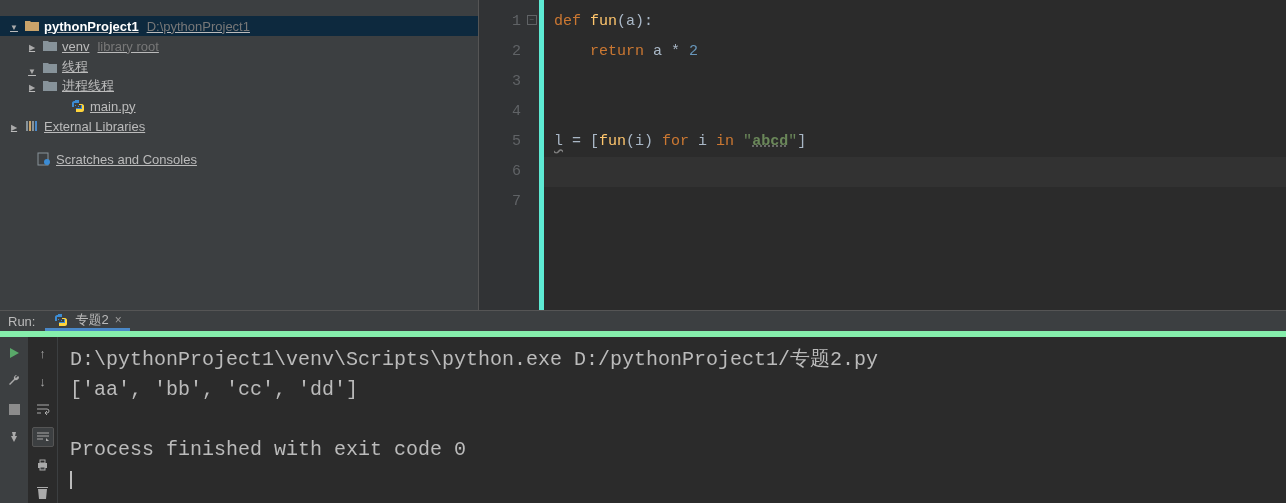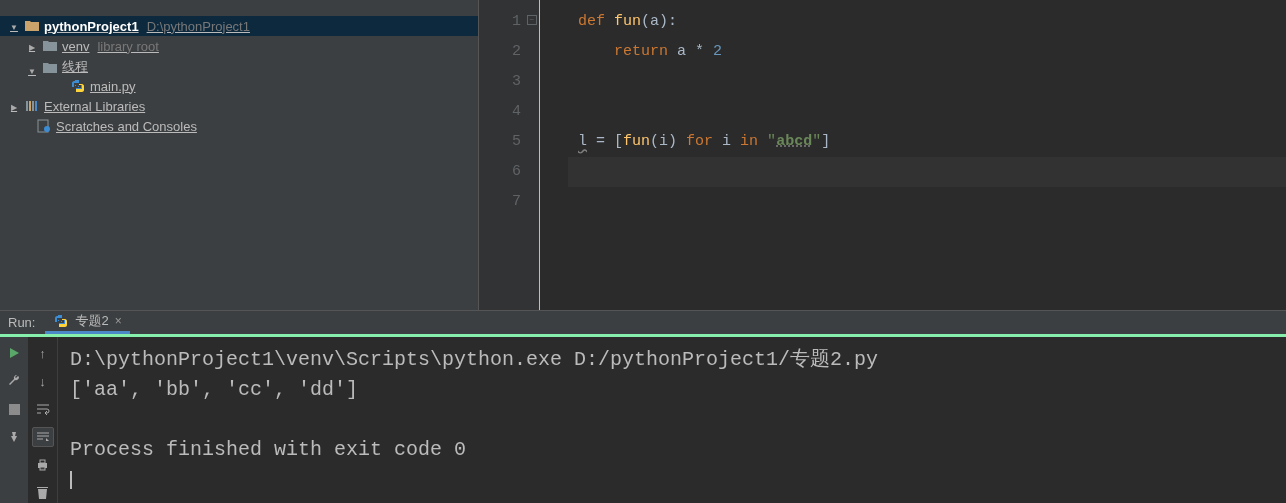--- a/index.html
+++ b/index.html
@@ -26,36 +26,36 @@
     .icon.scratch { color: #3c8cd4; }
     .tree-label { color: #bbbbbb; }
     .tree-label.strong { color: #fff; font-weight: 600; }
     .tree-hint { color: #787878; margin-left: 4px; }
 
     
     .editor { flex: 1; background: #2b2b2b; display: flex; font-family: "Consolas","Courier New",monospace; font-size: 15px; }
     .gutter { width: 60px; background: #313335; text-align: right; color: #606366; padding-top: 7px; }
     .gutter div { height: 30px; line-height: 30px; padding-right: 18px; position: relative; }
     .fold-mark { position: absolute; right: 2px; top: 8px; width: 10px; height: 10px; border: 1px solid #606366; font-size: 8px; line-height: 8px; text-align: center; color: #606366; }
-    .code { flex: 1; padding-top: 7px; border-left: 1px solid #5eead4; padding-left: 28px; }
+    .code { flex: 1; padding-top: 7px; border-left: 5px solid #5eead4; }
     .code-line { height: 30px; line-height: 30px; padding-left: 10px; white-space: pre; color: #a9b7c6; }
     .code-line.current { background: #323232; }
     .kw { color: #cc7832; }
     .fn { color: #ffc66d; }
     .param { color: #a9b7c6; }
     .op { color: #a9b7c6; }
     .num { color: #6897bb; }
     .str { color: #6a8759; }
     .str-u { color: #6a8759; text-decoration: underline dotted #808080; font-weight: bold; }
     .var-u { text-decoration: underline wavy #808080; text-underline-offset: 3px; }
     .builtin { color: #8888c6; }
 
     
     .run-panel { flex: 1; display: flex; flex-direction: column; background: #2b2b2b; border-top: 1px solid #555; }
-    .run-header { height: 26px; background: #3c3f41; display: flex; align-items: center; border-bottom: 3px solid #86efac; }
+    .run-header { height: 26px; background: #3c3f41; display: flex; align-items: center; border-bottom: 6px solid #86efac; }
     .run-title { color: #bbbbbb; padding: 0 10px 0 8px; font-size: 13px; }
     .run-tab { height: 100%; display: flex; align-items: center; gap: 6px; padding: 0 8px; border-bottom: 3px solid #4a88c7; color: #bbbbbb; font-size: 13px; }
     .run-tab .icon { color: #3c8cd4; }
     .close-x { color: #999; font-size: 12px; cursor: pointer; }
 
     .run-body { flex: 1; display: flex; }
     .run-left-tools { width: 28px; background: #3c3f41; display: flex; flex-direction: column; align-items: center; padding-top: 6px; gap: 8px; }
     .tool-btn { width: 20px; height: 20px; display: flex; align-items: center; justify-content: center; color: #aaa; font-size: 14px; }
     .tool-btn.green { color: #59a869; }
     .run-secondary-tools { width: 30px; background: #2b2b2b; display: flex; flex-direction: column; align-items: center; padding-top: 6px; gap: 8px; border-right: 1px solid #3c3f41; }
@@ -97,20 +97,29 @@
               <span class="tree-hint">library root</span>
             </div>
             <div class="tree-row" style="padding-left: 26px; align-items: flex-end;">
               <span class="arrow expanded"></span>
               <span class="icon folder">
                 <svg width="14" height="12" viewBox="0 0 14 12">
                   <path fill="#87939a" d="M0 1h5l1 1h8v9H0z"></path>
                 </svg>
               </span>
               <span class="tree-label">线程</span>
+            </div>
+            <div class="tree-row" style="padding-left: 26px;">
+              <span class="arrow collapsed"></span>
+              <span class="icon folder">
+                <svg width="14" height="12" viewBox="0 0 14 12">
+                  <path fill="#87939a" d="M0 1h5l1 1h8v9H0z"></path>
+                </svg>
+              </span>
+              <span class="tree-label">进程线程</span>
             </div>
             <div class="tree-row" style="padding-left: 26px; margin-left: 28px;">
               <span class="arrow none"></span>
               <span class="icon pyfile">
                 <svg width="14" height="14" viewBox="0 0 14 14">
                   <path fill="#3c8cd4" d="M4 1h4v3H3v4h5v-1H5V6h6v4c0 1-1 2-2 2H5v-3h5V6H4v1h3v1H1V4c0-1 1-2 2-2h1z"></path>
                   <path fill="#ffd43b" d="M9 13H5v-3h6V6H8V5h3c1 0 2 1 2 2v4c0 1-1 2-2 2z"></path>
                 </svg>
               </span>
               <span class="tree-label">main.py</span>
@@ -123,21 +132,21 @@
             <svg width="14" height="12" viewBox="0 0 14 12">
                 <rect x="1" y="1" width="2" height="10" fill="#87939a"></rect>
                 <rect x="4" y="1" width="2" height="10" fill="#c9a36a"></rect>
                 <rect x="7" y="1" width="2" height="10" fill="#87939a"></rect>
                 <rect x="10" y="1" width="2" height="10" fill="#4a88c7"></rect>
               </svg>
           </span>
           <span class="tree-label">External Libraries</span>
         </div>
 
-        <div class="tree-row" style="padding-left:20px;">
+        <div class="tree-row" style="padding-left:20px;margin-top:13px;">
           <span class="arrow none"></span>
           <span class="icon scratch">
             <svg width="14" height="14" viewBox="0 0 14 14">
                 <rect x="1" y="1" width="10" height="12" fill="none" stroke="#87939a"></rect>
                 <circle cx="10" cy="10" r="3" fill="#3c8cd4"></circle>
               </svg>
           </span>
           <span class="tree-label">Scratches and Consoles</span>
         </div>
       </div>

